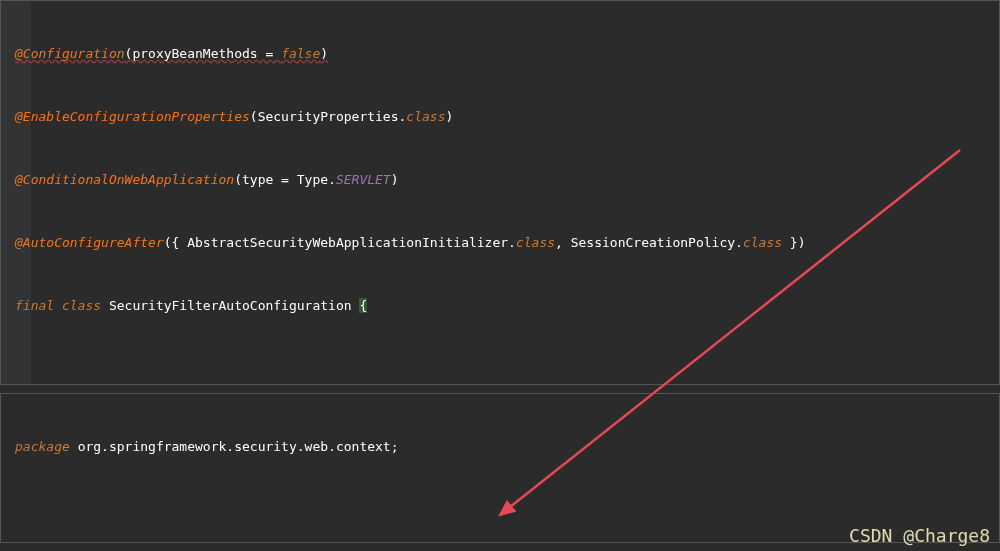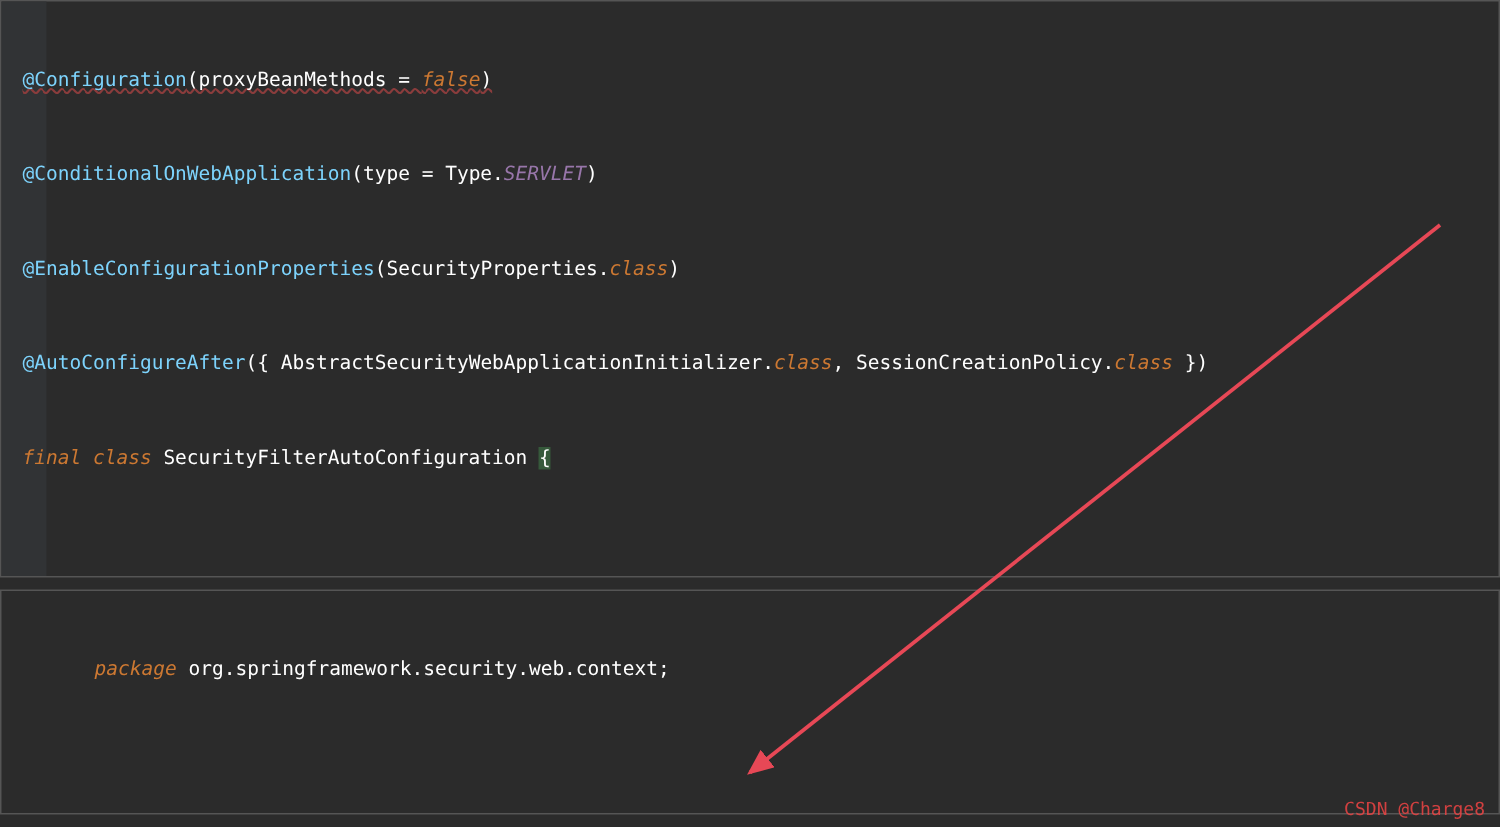--- a/index.html
+++ b/index.html
@@ -16,42 +16,41 @@
     background: #2b2b2b;
     border: 1px solid #555;
     position: relative;
   }
   .pane1 {
     height: 385px;
     margin-bottom: 8px;
   }
   .pane2 {
     height: 150px;
-    padding-left: 48px;
   }
   .gutter {
     width: 30px;
     background: #313335;
     display: inline-block;
     vertical-align: top;
     height: 100%;
     position: absolute;
     left: 0;
     top: 0;
   }
   .code {
     padding-left: 14px;
     line-height: 21px;
     white-space: pre;
     color: #a9b7c6;
     position: relative;
   }
   .line { height: 21px; position: relative; }
   .line.indent1 { padding-left: 28px; }
-  .c-yellow { color: #7dd3fc; }
+  .c-yellow { color: #f97316; font-style: italic; }
   .c-orange { color: #cc7832; font-style: italic; }
   .c-purple-i { color: #9876aa; font-style: italic; }
   .c-white { color: #ffffff; }
   
   .underline-wave {
     text-decoration: underline wavy #8b3c3c;
     text-decoration-skip-ink: none;
   }
   
   .arrow-svg {
@@ -61,35 +60,35 @@
     width: 1000px;
     height: 551px;
     pointer-events: none;
     z-index: 100;
   }
   
   .watermark {
     position: absolute;
     right: 10px;
     bottom: 5px;
-    color: #ef4444;
-    font-size: 12px;
+    color: #fef9c3;
+    font-size: 18px;
     opacity: 0.85;
     z-index: 200;
   }
 </style>
 </head>
 <body>
 
 <div class="pane pane1">
   <div class="gutter"></div>
   <div class="code">
     <div class="line"><span class="c-yellow underline-wave">@Configuration</span><span class="c-white underline-wave">(proxyBeanMethods = </span><span class="c-orange underline-wave">false</span><span class="c-white underline-wave">)</span></div>
+    <div class="line"><span class="c-yellow">@EnableConfigurationProperties</span><span class="c-white">(SecurityProperties.</span><span class="c-orange">class</span><span class="c-white">)</span></div>
     <div class="line"><span class="c-yellow">@ConditionalOnWebApplication</span><span class="c-white">(type = Type.</span><span class="c-purple-i">SERVLET</span><span class="c-white">)</span></div>
-    <div class="line"><span class="c-yellow">@EnableConfigurationProperties</span><span class="c-white">(SecurityProperties.</span><span class="c-orange">class</span><span class="c-white">)</span></div>
     <div class="line"><span class="c-yellow">@AutoConfigureAfter</span><span class="c-white">({ AbstractSecurityWebApplicationInitializer.</span><span class="c-orange">class</span><span class="c-white">, SessionCreationPolicy.</span><span class="c-orange">class</span><span class="c-white"> })</span></div>
     <div class="line"><span class="c-orange">final class </span><span class="c-white">SecurityFilterAutoConfiguration </span><span class="c-white" style="background:#36593b">{</span></div>
     <div class="line"></div>
     <div class="line indent1"><span class="c-orange">private static final </span><span class="c-white">String </span><span class="c-purple-i">DEFAULT_FILTER_NAME</span><span class="c-white"> = AbstractSecurityWebApplicationInitializer.</span><span class="c-purple-i">DEFAULT_FILTER_NAME</span><span class="c-white">;</span></div>
     <div class="line"></div>
     
     
     
     
     

